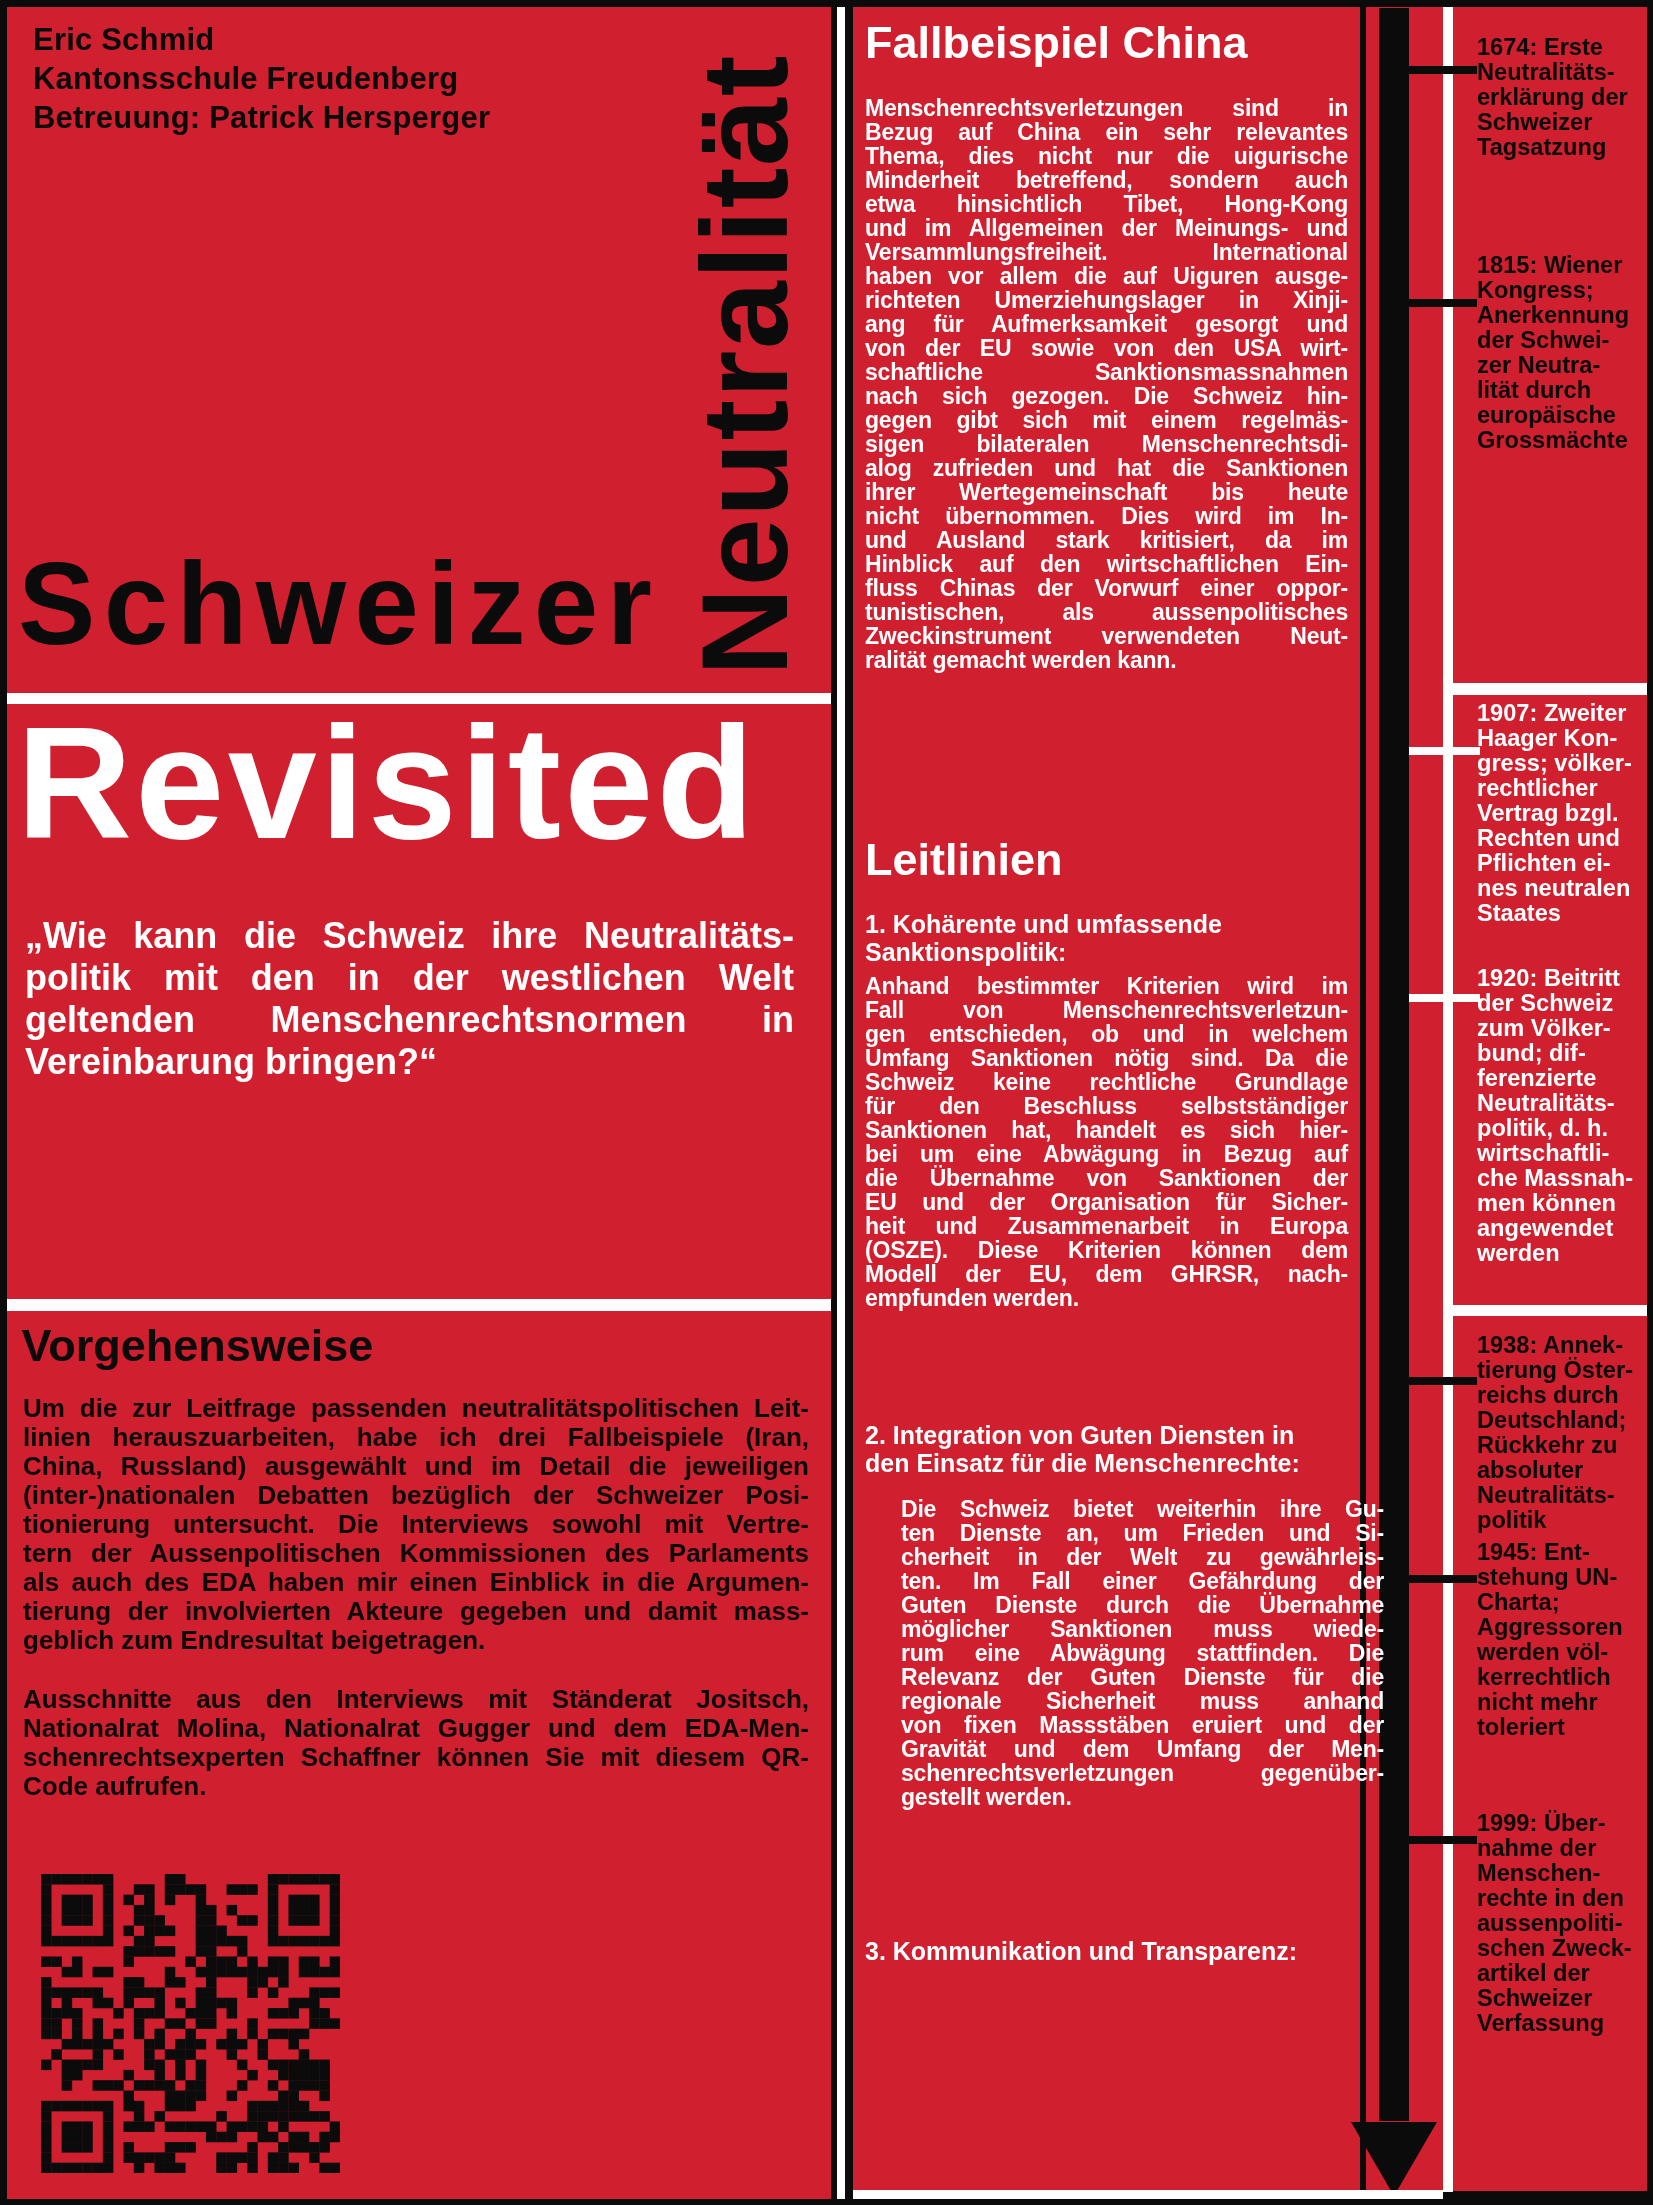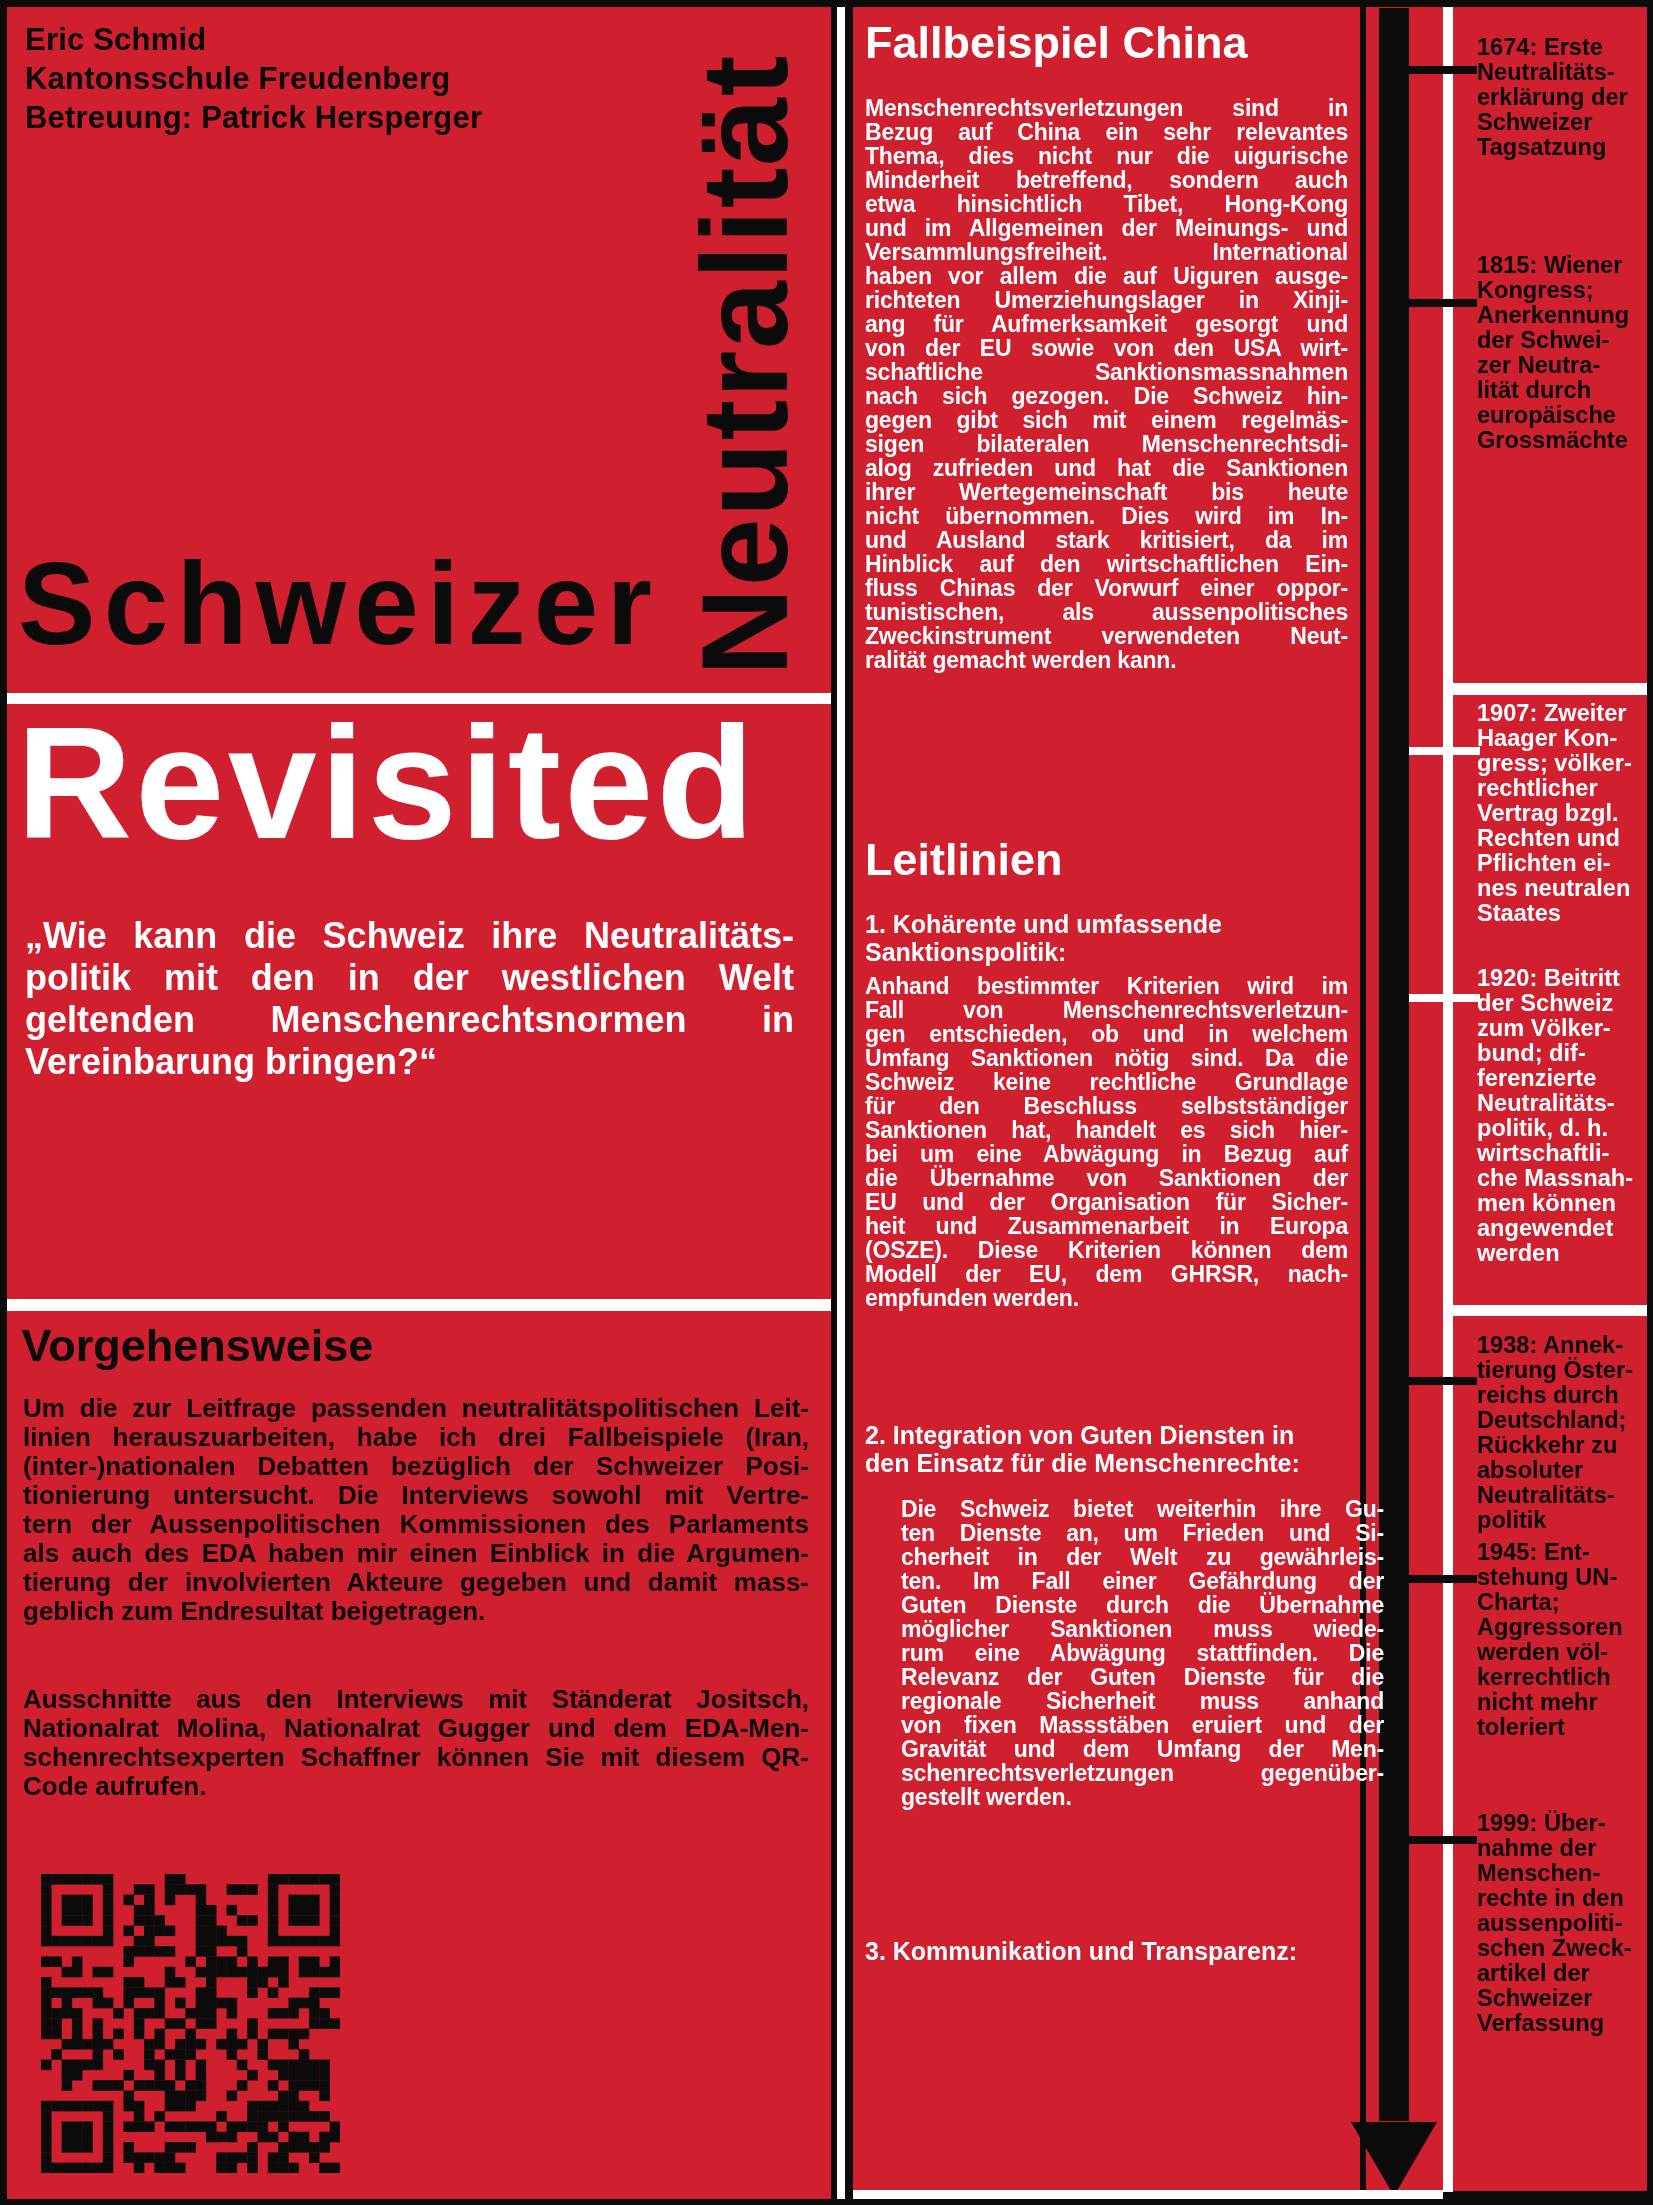--- a/index.html
+++ b/index.html
@@ -10,21 +10,21 @@
   .bar{position:absolute;background:#0b0b0b;}
   .tick{position:absolute;height:8.3px;}
   .tick.black{background:#0b0b0b;}
   .tick.white{background:#ffffff;}
   .txt{position:absolute;font-weight:bold;}
   .black-t{color:#0b0b0b;}
   .white-t{color:#ffffff;}
   .jlines .jline{text-align:justify;text-align-last:justify;}
   .jlines .jline:last-child{text-align-last:left;}
   .plain .jline{text-align:left;}
-  .author{font-size:31px;line-height:39px;letter-spacing:0.2px;}
+  .author{font-size:31px;line-height:39px;letter-spacing:0.2px;margin-left:8px;}
   .title-schweizer{font-size:116px;line-height:1;letter-spacing:8.3px;}
   .title-revisited{font-size:160px;line-height:1;letter-spacing:3.3px;}
   .vert-title{font-size:122px;line-height:93px;letter-spacing:1.7px;white-space:nowrap;
               transform:rotate(-90deg);transform-origin:0 0;}
   .quote{font-size:36px;line-height:42px;}
   .h-section{font-size:45px;line-height:1.1;letter-spacing:0;}
   .left-para{font-size:26px;line-height:29px;}
   .mid-para{font-size:23px;line-height:24px;letter-spacing:-0.2px;}
   .mid-sub{font-size:25px;line-height:28px;}
   .tl-entry{font-size:23.6px;line-height:25px;}
@@ -76,20 +76,21 @@
       <div class="jline">politik mit den in der westlichen Welt</div>
       <div class="jline">geltenden Menschenrechtsnormen in</div>
       <div class="jline">Vereinbarung bringen?“</div>
     </div>
 
   <div class="txt h-section black-t" style="left:21.5px;top:1321px;">Vorgehensweise</div>
 
   <div class="txt left-para black-t jlines" style="left:23px;top:1394px;width:786px;">
       <div class="jline">Um die zur Leitfrage passenden neutralitätspolitischen Leit-</div>
       <div class="jline">linien herauszuarbeiten, habe ich drei Fallbeispiele (Iran,</div>
+      <div class="jline">China, Russland) ausgewählt und im Detail die jeweiligen</div>
       <div class="jline">(inter-)nationalen Debatten bezüglich der Schweizer Posi-</div>
       <div class="jline">tionierung untersucht. Die Interviews sowohl mit Vertre-</div>
       <div class="jline">tern der Aussenpolitischen Kommissionen des Parlaments</div>
       <div class="jline">als auch des EDA haben mir einen Einblick in die Argumen-</div>
       <div class="jline">tierung der involvierten Akteure gegeben und damit mass-</div>
       <div class="jline">geblich zum Endresultat beigetragen.</div>
     </div>
 
   <div class="txt left-para black-t jlines" style="left:23px;top:1685px;width:786px;">
       <div class="jline">Ausschnitte aus den Interviews mit Ständerat Jositsch,</div>

